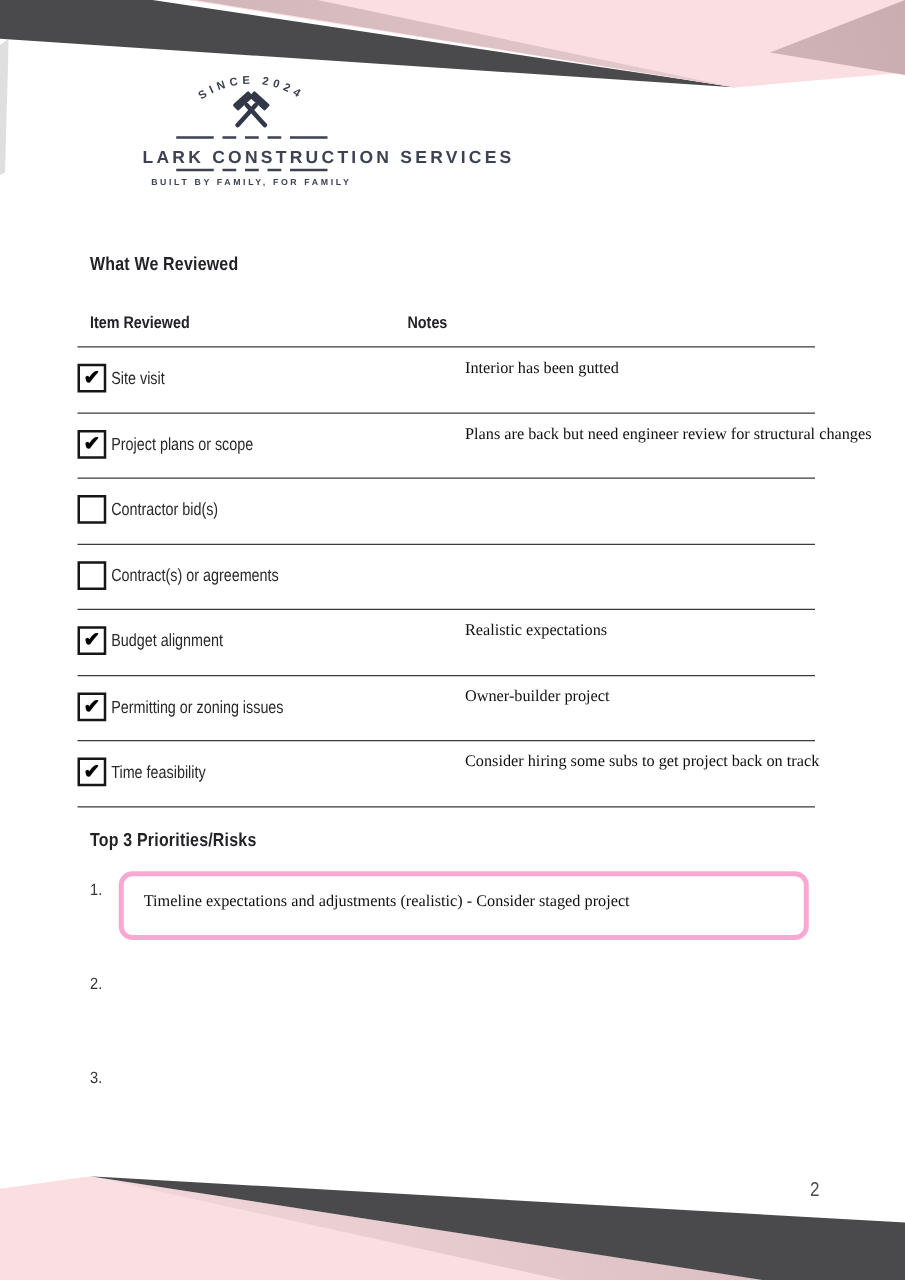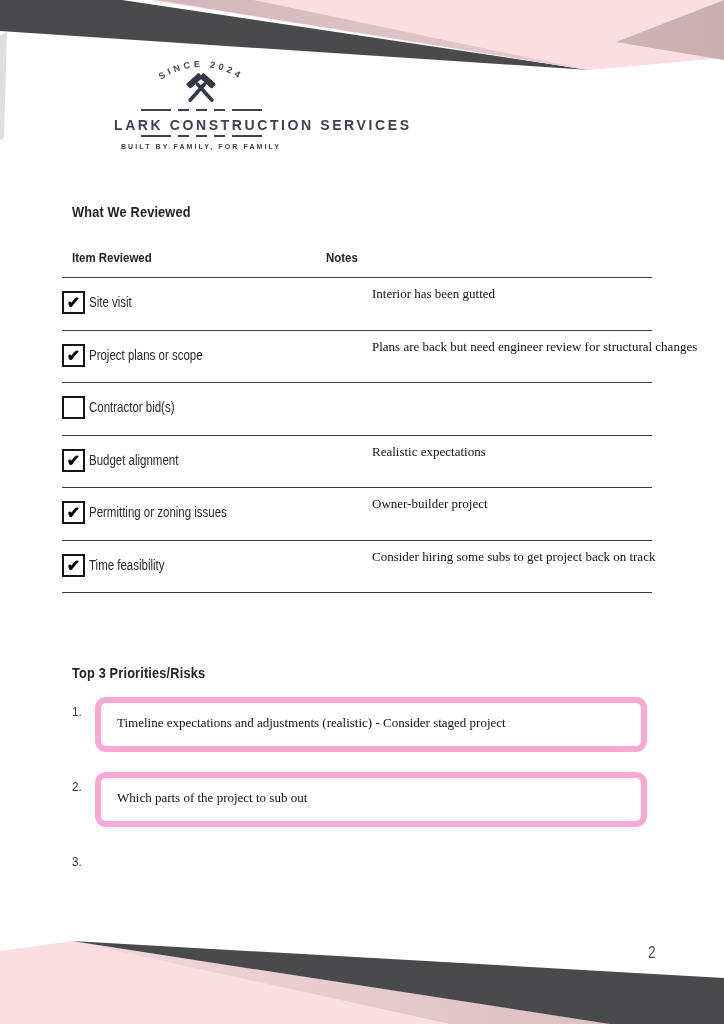--- a/index.html
+++ b/index.html
@@ -49,21 +49,21 @@
   .rrow .cb .mk{display:block;font-size:16px;font-weight:bold;line-height:19px;color:#000;}
   .rrow .lbl{position:absolute;left:27px;top:16px;font-size:14px;font-weight:500;color:#28282b;
              transform:scaleX(.82);transform-origin:0 0;white-space:nowrap;}
   .rrow .note{position:absolute;left:266px;top:8px;font-family:"Liberation Serif",serif;
               font-size:13px;color:#111;white-space:nowrap;margin-left:44px;}
 
   
   #prio-title{position:absolute;left:72px;top:664px;}
   .pnum{position:absolute;left:72px;font-size:13px;color:#333;transform:scaleX(.9);
         transform-origin:0 0;}
-  .pbox{position:absolute;left:95px;width:552px;height:55px;border:6px solid #f9a8d4;
+  .pbox{position:absolute;left:95px;width:552px;height:55px;border:4px solid #f9a8d4;
         border-radius:11px;background:#fff;box-sizing:border-box;}
   .ptext{padding:12px 18px 0 16px;font-family:"Liberation Serif",serif;font-size:13px;color:#111;}
 
   
   #page-number{position:absolute;left:648px;top:944px;font-size:16px;font-weight:500;
                color:#4a4a4e;transform:scaleX(.85);transform-origin:0 0;}
 </style>
 </head>
 <body>
 
@@ -135,20 +135,27 @@
     </div>
     <div class="rrow">
       <span class="cb">
           <span class="mk"></span>
         </span>
       <span class="lbl">Contractor bid(s)</span>
       <span class="note"></span>
     </div>
     <div class="rrow">
       <span class="cb">
+          <span class="mk"></span>
+        </span>
+      <span class="lbl">Contract(s) or agreements</span>
+      <span class="note"></span>
+    </div>
+    <div class="rrow">
+      <span class="cb">
           <span class="mk">✔</span>
         </span>
       <span class="lbl">Budget alignment</span>
       <span class="note">Realistic expectations</span>
     </div>
     <div class="rrow">
       <span class="cb">
           <span class="mk">✔</span>
         </span>
       <span class="lbl">Permitting or zoning issues</span>
@@ -164,20 +171,17 @@
   </div>
 
   <div id="prio-title" class="h-cond">Top 3 Priorities/Risks</div>
 
   <div class="pnum" style="top:704px;">1.</div>
   <div class="pbox" style="top:697px;">
     <div class="ptext">Timeline expectations and adjustments (realistic) - Consider staged project</div>
   </div>
 
   <div class="pnum" style="top:779px;">2.</div>
-  <div class="pbox" style="top:772px;">
-    <div class="ptext">Which parts of the project to sub out</div>
-  </div>
 
   <div class="pnum" style="top:854px;">3.</div>
 
   <div id="page-number">2</div>
 </div>
 
 </body></html>

